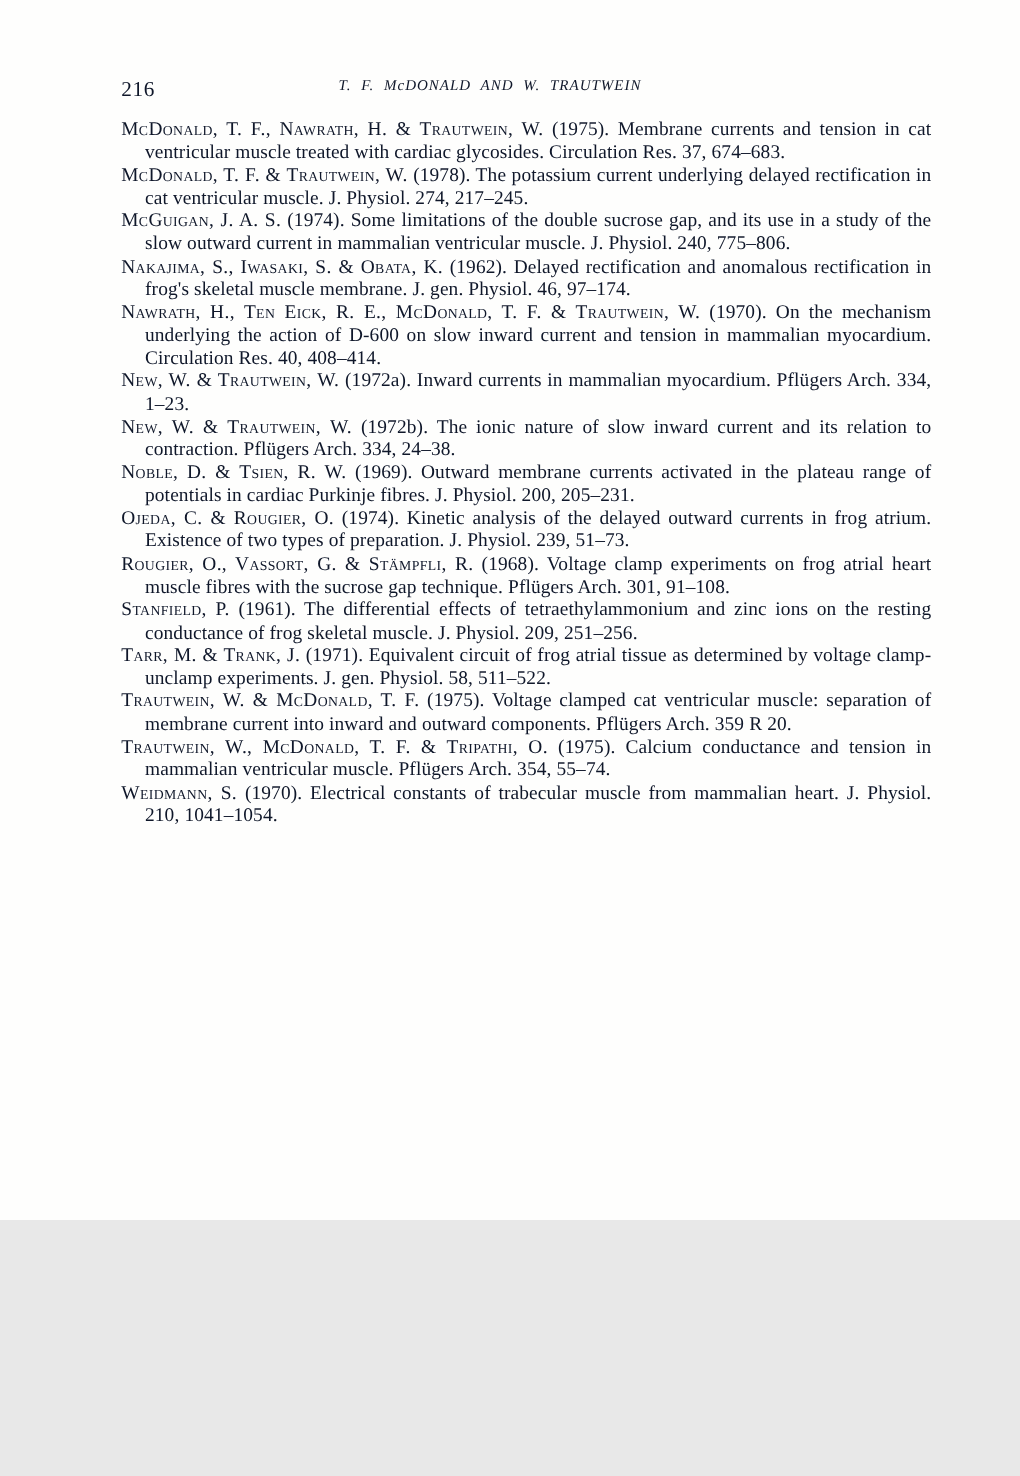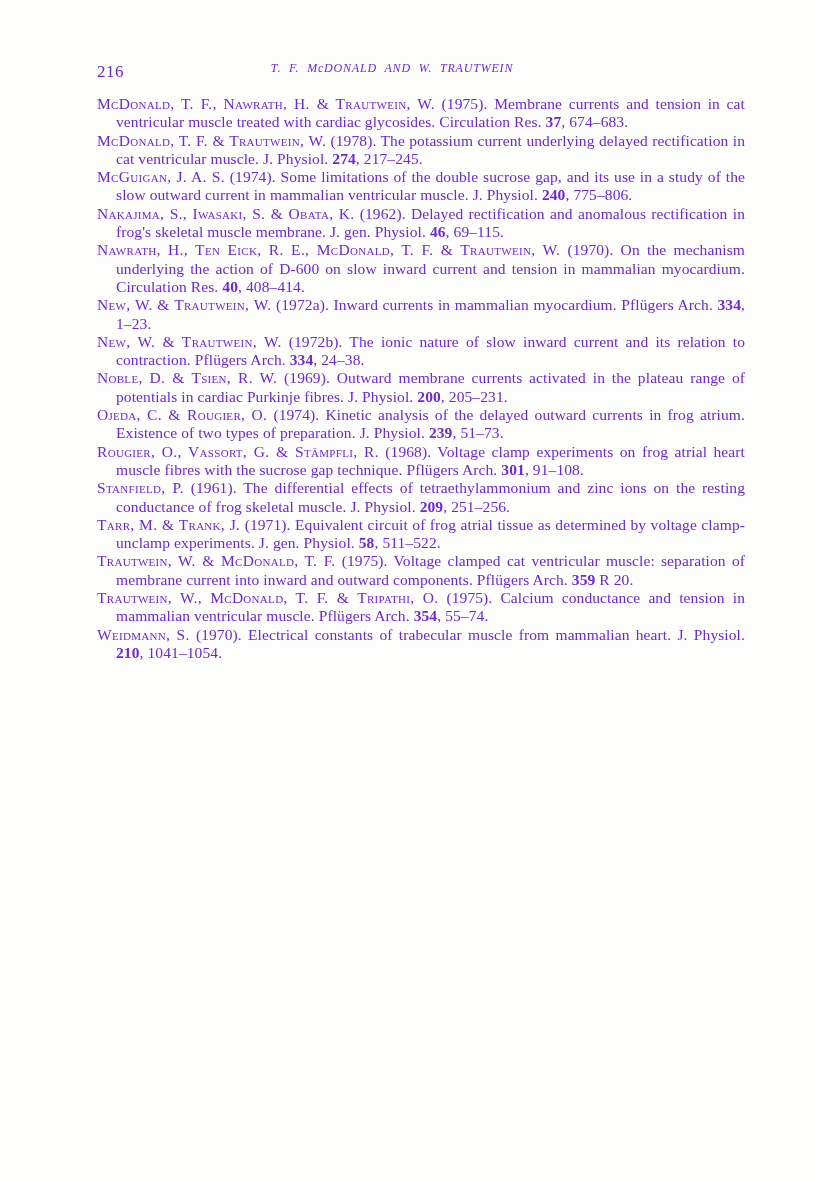--- a/index.html
+++ b/index.html
@@ -3,24 +3,24 @@
 <meta charset="utf-8">
 <style>
   html, body {
     margin: 0;
     padding: 0;
     background: #e8e8e8;
   }
   .page {
     position: relative;
     width: 816px;
-    height: 1181px;
+    height: 976px;
     margin: 0 auto;
     background: #fefefd;
-    color: #6d28d9;
+    color: #0f172a;
     font-family: "Liberation Serif", "DejaVu Serif", serif;
     overflow: hidden;
   }
   .header {
     position: absolute;
     top: 62px;
     left: 97px;
     width: 646px;
     height: 24px;
   }
@@ -55,35 +55,35 @@
     font-size: 15.5px;
     line-height: 18.3px;
     text-align: justify;
     padding-left: 19px;
     text-indent: -19px;
     letter-spacing: 0.1px;
   }
   .seg-sc { font-variant: small-caps; letter-spacing: 0.3px; }
   .seg-n  { }
   .seg-i  { }
-  .seg-b  { font-weight: bold; }
+  .seg-b  { font-weight: normal; }
 </style>
 </head>
 <body>
 
 <div class="page">
   <div class="header">
     <span class="page-number">216</span>
     <div class="running-title">T. F. McDONALD AND W. TRAUTWEIN</div>
   </div>
   <div class="references">
       <p class="ref"><span class="seg-sc">McDonald, T. F., Nawrath, H. &amp; Trautwein, W.</span><span class="seg-n"> (1975). Membrane currents and tension in cat ventricular muscle treated with cardiac glycosides. </span><span class="seg-i">Circulation Res.</span><span class="seg-n"> </span><span class="seg-b">37</span><span class="seg-n">, 674–683.</span></p>
       <p class="ref"><span class="seg-sc">McDonald, T. F. &amp; Trautwein, W.</span><span class="seg-n"> (1978). The potassium current underlying delayed rectification in cat ventricular muscle. </span><span class="seg-i">J. Physiol.</span><span class="seg-n"> </span><span class="seg-b">274</span><span class="seg-n">, 217–245.</span></p>
       <p class="ref"><span class="seg-sc">McGuigan, J. A. S.</span><span class="seg-n"> (1974). Some limitations of the double sucrose gap, and its use in a study of the slow outward current in mammalian ventricular muscle. </span><span class="seg-i">J. Physiol.</span><span class="seg-n"> </span><span class="seg-b">240</span><span class="seg-n">, 775–806.</span></p>
-      <p class="ref"><span class="seg-sc">Nakajima, S., Iwasaki, S. &amp; Obata, K.</span><span class="seg-n"> (1962). Delayed rectification and anomalous rectification in frog's skeletal muscle membrane. </span><span class="seg-i">J. gen. Physiol.</span><span class="seg-n"> </span><span class="seg-b">46</span><span class="seg-n">, 69–115.</span></p>
+      <p class="ref"><span class="seg-sc">Nakajima, S., Iwasaki, S. &amp; Obata, K.</span><span class="seg-n"> (1962). Delayed rectification and anomalous rectification in frog's skeletal muscle membrane. </span><span class="seg-i">J. gen. Physiol.</span><span class="seg-n"> </span><span class="seg-b">46</span><span class="seg-n">, 97–174.</span></p>
       <p class="ref"><span class="seg-sc">Nawrath, H., Ten Eick, R. E., McDonald, T. F. &amp; Trautwein, W.</span><span class="seg-n"> (1970). On the mechanism underlying the action of D-600 on slow inward current and tension in mammalian myocardium. </span><span class="seg-i">Circulation Res.</span><span class="seg-n"> </span><span class="seg-b">40</span><span class="seg-n">, 408–414.</span></p>
       <p class="ref"><span class="seg-sc">New, W. &amp; Trautwein, W.</span><span class="seg-n"> (1972</span><span class="seg-i">a</span><span class="seg-n">). Inward currents in mammalian myocardium. </span><span class="seg-i">Pflügers Arch.</span><span class="seg-n"> </span><span class="seg-b">334</span><span class="seg-n">, 1–23.</span></p>
       <p class="ref"><span class="seg-sc">New, W. &amp; Trautwein, W.</span><span class="seg-n"> (1972</span><span class="seg-i">b</span><span class="seg-n">). The ionic nature of slow inward current and its relation to contraction. </span><span class="seg-i">Pflügers Arch.</span><span class="seg-n"> </span><span class="seg-b">334</span><span class="seg-n">, 24–38.</span></p>
       <p class="ref"><span class="seg-sc">Noble, D. &amp; Tsien, R. W.</span><span class="seg-n"> (1969). Outward membrane currents activated in the plateau range of potentials in cardiac Purkinje fibres. </span><span class="seg-i">J. Physiol.</span><span class="seg-n"> </span><span class="seg-b">200</span><span class="seg-n">, 205–231.</span></p>
       <p class="ref"><span class="seg-sc">Ojeda, C. &amp; Rougier, O.</span><span class="seg-n"> (1974). Kinetic analysis of the delayed outward currents in frog atrium. Existence of two types of preparation. </span><span class="seg-i">J. Physiol.</span><span class="seg-n"> </span><span class="seg-b">239</span><span class="seg-n">, 51–73.</span></p>
       <p class="ref"><span class="seg-sc">Rougier, O., Vassort, G. &amp; Stämpfli, R.</span><span class="seg-n"> (1968). Voltage clamp experiments on frog atrial heart muscle fibres with the sucrose gap technique. </span><span class="seg-i">Pflügers Arch.</span><span class="seg-n"> </span><span class="seg-b">301</span><span class="seg-n">, 91–108.</span></p>
       <p class="ref"><span class="seg-sc">Stanfield, P.</span><span class="seg-n"> (1961). The differential effects of tetraethylammonium and zinc ions on the resting conductance of frog skeletal muscle. </span><span class="seg-i">J. Physiol.</span><span class="seg-n"> </span><span class="seg-b">209</span><span class="seg-n">, 251–256.</span></p>
       <p class="ref"><span class="seg-sc">Tarr, M. &amp; Trank, J.</span><span class="seg-n"> (1971). Equivalent circuit of frog atrial tissue as determined by voltage clamp-unclamp experiments. </span><span class="seg-i">J. gen. Physiol.</span><span class="seg-n"> </span><span class="seg-b">58</span><span class="seg-n">, 511–522.</span></p>
       <p class="ref"><span class="seg-sc">Trautwein, W. &amp; McDonald, T. F.</span><span class="seg-n"> (1975). Voltage clamped cat ventricular muscle: separation of membrane current into inward and outward components. </span><span class="seg-i">Pflügers Arch.</span><span class="seg-n"> </span><span class="seg-b">359</span><span class="seg-n"> R 20.</span></p>
       <p class="ref"><span class="seg-sc">Trautwein, W., McDonald, T. F. &amp; Tripathi, O.</span><span class="seg-n"> (1975). Calcium conductance and tension in mammalian ventricular muscle. </span><span class="seg-i">Pflügers Arch.</span><span class="seg-n"> </span><span class="seg-b">354</span><span class="seg-n">, 55–74.</span></p>

